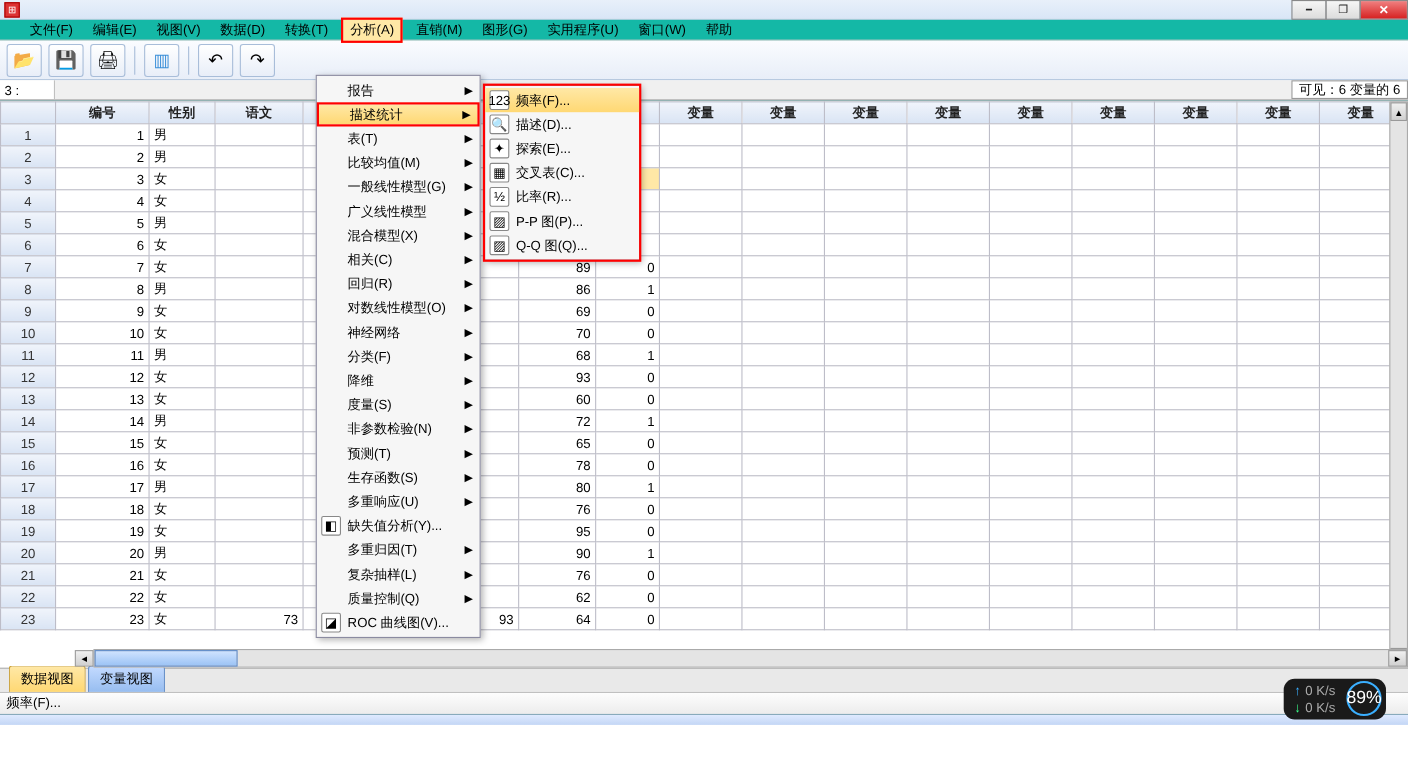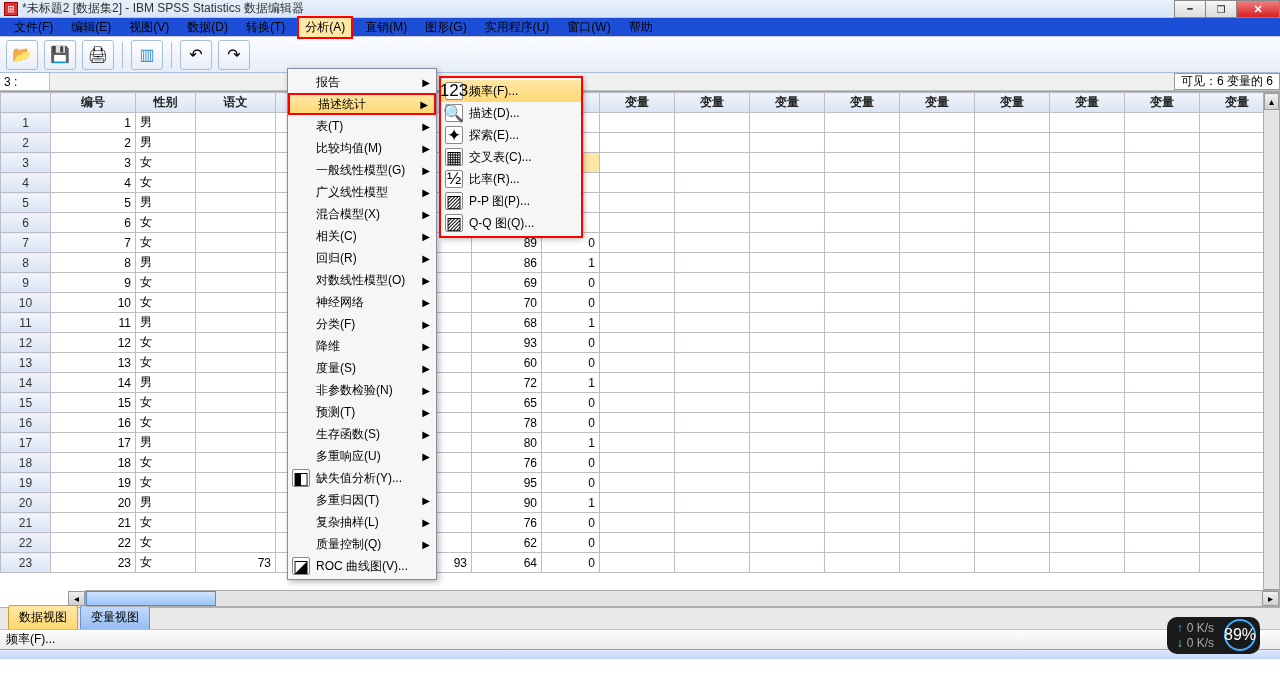--- a/index.html
+++ b/index.html
@@ -10,21 +10,21 @@
 .title-bar .icon-sm { width: 14px; height: 14px; background:#d33; border:1px solid #a00; margin-right:4px; font-size:9px; color:#fff; display:flex; align-items:center; justify-content:center;}
 .title-bar .title { color:#333; }
 .win-controls { position:absolute; right:0; top:0; display:flex; }
 .win-btn { width:32px; height:18px; border:1px solid #888; background:linear-gradient(#f6f6f6,#dcdcdc); display:flex; align-items:center; justify-content:center; font-size:11px; color:#222; margin-left:-1px;}
 .win-btn.min::before{content:"━"; font-size:9px;}
 .win-btn.max::before{content:"❐"; font-size:10px;}
 .win-btn.close{ background:linear-gradient(#f08080,#d62020); color:#fff; width:44px;}
 .win-btn.close::before{content:"✕"; font-weight:bold;}
 
 
-.menu-bar { height:19px; background:#1d4ed8; border-bottom:1px solid #c8c8c8; display:flex; align-items:center; padding-left:8px; gap:6px;}
+.menu-bar { height:19px; background:#14b8a6; border-bottom:1px solid #c8c8c8; display:flex; align-items:center; padding-left:21px; gap:6px;}
 .menu-bar .mi { padding:1px 6px; cursor:default;}
 .menu-bar .mi.highlight { border:2px solid red; background:#ffe8a6; }
 
 
 .toolbar { height:36px; background:linear-gradient(#fafcff,#e8eef8); border-bottom:1px solid #a8bdd9; display:flex; align-items:center; padding:2px 6px; gap:6px; }
 .tbtn { width:32px; height:30px; border:1px solid #a8bdd9; border-radius:3px; background:linear-gradient(#fff,#e8eef8); display:flex; align-items:center; justify-content:center; font-size:16px;}
 .tbtn.sep { width:1px; border:none; background:#a8bdd9; margin:0 2px; height:26px;}
 
 
 .cellref { height:18px; background:#f0f0f0; border-bottom:1px solid #c0c0c0; display:flex; align-items:center;}
@@ -42,21 +42,21 @@
 table.grid td.left { text-align:left;}
 table.grid td.highlight-cell { background:#ffe8a6;}
 .col-num{width:85px;} .col-sex{width:60px;} .col-wen{width:80px;} .col-gap{width:196px;} .col-v1{width:70px;} .col-v2{width:58px;} .col-var{width:75px;}
 
 
 .menu { position:absolute; background:#f6f6f6; border:1px solid #8a8aa0; box-shadow:2px 2px 6px rgba(0,0,0,.3); padding:2px 0; z-index:100;}
 .menu .item { height:22px; display:flex; align-items:center; padding:0 28px 0 28px; position:relative; cursor:default; min-width:140px;}
 .menu .item.hl { border:2px solid red; background:linear-gradient(#ffe8a6,#ffd873); }
 .menu .item.sel { background:linear-gradient(#ffe8a6,#ffd873); }
 .menu .item .arrow { position:absolute; right:6px; font-size:10px;}
-.menu .item .icn { position:absolute; left:4px; width:18px; height:18px; display:flex; align-items:center; justify-content:center; font-size:17px; border:1px solid #888; background:#fff; border-radius:2px;}
+.menu .item .icn { position:absolute; left:4px; width:18px; height:18px; display:flex; align-items:center; justify-content:center; font-size:12px; border:1px solid #888; background:#fff; border-radius:2px;}
 
 .menu.analyze { left:287px; top:55px;margin-top:13px; }
 .menu.desc { left:440px; top:77px; border:1px solid #8a8aa0;}
 .menu.desc::before{content:""; position:absolute; inset:-2px; border:2px solid red; pointer-events:none;}
 
 
 .hscroll { position:absolute; left:85px; right:0; height:17px; bottom:0; background:#e4e4e4; border:1px solid #aaa;}
 .hscroll .thumb { position:absolute; left:0; top:0; height:100%; width:130px; background:linear-gradient(#cfe3ff,#9cc3f5); border:1px solid #5a88c8;}
 .hscroll .btnl,.hscroll .btnr{ position:absolute; top:0; width:17px; height:100%; background:linear-gradient(#f0f0f0,#d0d0d0); border:1px solid #999; display:flex; align-items:center; justify-content:center; font-size:10px;}
 .hscroll .btnl{left:-18px;} .hscroll .btnr{right:0;}
@@ -80,21 +80,20 @@
 .perf .up{color:#3aafff;} .perf .dn{color:#3aff8a;}
 .perf .circle{ position:absolute; right:4px; top:2px; width:32px; height:32px; border-radius:50%; border:2px solid #3aafff; display:flex; align-items:center; justify-content:center; color:#fff; font-size:16px;}
 
 .taskbar{height:10px; background:linear-gradient(#dfeaff,#c3d6f5); border-top:1px solid #8ab;}
 </style>
 </head>
 <body>
 
 <div class="title-bar">
   <div class="icon-sm">⊞</div>
-  <div class="title">*未标题2 [数据集2] - IBM SPSS Statistics 数据编辑器</div>
   <div class="win-controls">
     <div class="win-btn min"></div>
     <div class="win-btn max"></div>
     <div class="win-btn close"></div>
   </div>
 </div>
 
 <div class="menu-bar" id="menubar">
     <div class="mi">文件(F)</div>
     <div class="mi">编辑(E)</div>

